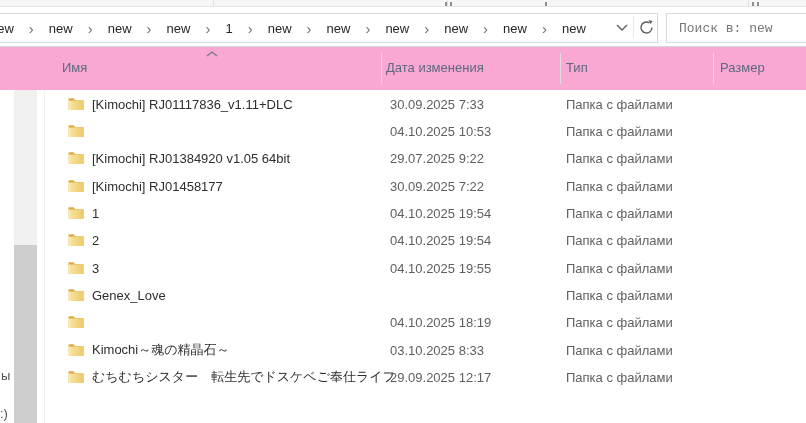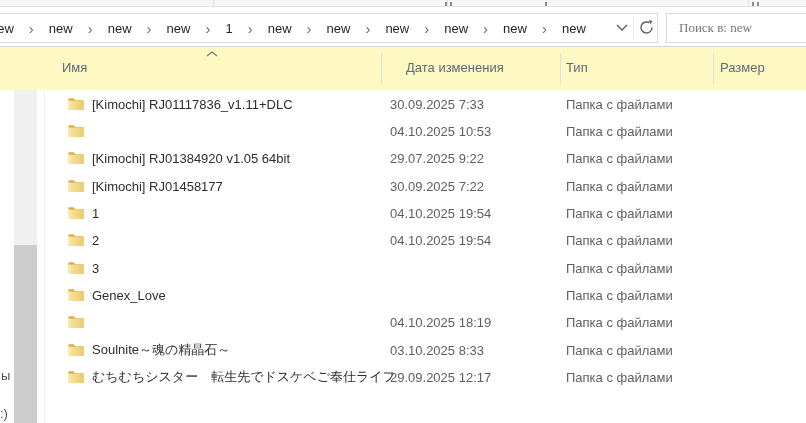--- a/index.html
+++ b/index.html
@@ -15,34 +15,34 @@
   .addr-row{position:absolute;left:0;top:7px;width:806px;height:39px;background:#fff;border-bottom:1px solid #d7d7d7;}
   .addr-box{position:absolute;left:-8px;top:6px;width:664px;height:28px;border:1px solid #d9d9d9;background:#fff;display:flex;align-items:center;overflow:hidden;}
   .crumbs{display:flex;align-items:center;white-space:nowrap;}
   .crumb{font-size:13px;color:#262626;padding:0 2px;cursor:default;}
   .crumb:first-child{margin-left:-5px;}
   .crumb-sep{font-size:15px;color:#6e6e6e;margin:0 13px;line-height:1;}
   .dd-btn{position:absolute;left:612px;top:6px;width:20px;height:28px;display:flex;align-items:center;justify-content:center;}
   .addr-vline{position:absolute;left:633px;top:9px;width:1px;height:23px;background:#e8e8e8;}
   .refresh-btn{position:absolute;left:635px;top:6px;width:22px;height:28px;display:flex;align-items:center;justify-content:center;}
   .search-box{position:absolute;left:666px;top:6px;width:150px;height:28px;border:1px solid #d9d9d9;background:#fff;}
-  .search-box input{border:0;outline:none;width:120px;height:26px;margin-left:10px;font-size:13px;font-family:Liberation Serif, serif;color:#333;background:transparent;}
+  .search-box input{border:0;outline:none;width:120px;height:26px;margin-left:10px;font-size:13px;font-family:Liberation Mono, monospace;color:#333;background:transparent;}
   .search-box input::placeholder{color:#767676;opacity:1;}
 
   
   .navfrag{position:absolute;font-size:13px;color:#525252;}
   .scrollbar{position:absolute;left:14px;top:47px;width:23px;height:376px;background:#f0f0f0;}
   .scroll-up{position:absolute;left:0;top:0;width:23px;height:19px;display:flex;align-items:center;justify-content:center;}
   .scroll-thumb{position:absolute;left:0;top:198px;width:23px;height:178px;background:#cdcdcd;}
   .pane-divider{position:absolute;left:44px;top:47px;width:1px;height:376px;background:#f1f1f1;}
 
   
-  .hdr{position:absolute;left:0;top:47px;width:806px;height:43px;background:#fef9c3;}
+  .hdr{position:absolute;left:0;top:47px;width:806px;height:43px;background:#f9a8d4;}
   .hdr-label{position:absolute;top:13px;font-size:13px;color:#5c6a7c;cursor:default;}
-  .hl-0{left:62px;} .hl-1{left:406px;} .hl-2{left:566px;} .hl-3{left:720px;}
+  .hl-0{left:62px;} .hl-1{left:386px;} .hl-2{left:566px;} .hl-3{left:720px;}
   .hdr-sep{position:absolute;top:6px;width:1px;height:31px;background:#dedede;}
   .hs-0{left:381px;} .hs-1{left:560px;} .hs-2{left:713px;}
   .sort-ind{position:absolute;left:206px;top:4px;}
 
   
   .rows{position:absolute;left:0;top:90px;width:806px;}
   .row{position:relative;height:27.35px;}
   .row .ficon{position:absolute;left:68px;top:50%;transform:translateY(-50%);line-height:0;}
   .cell{position:absolute;top:50%;transform:translateY(-50%);font-size:13px;white-space:nowrap;}
   .c-name{left:92px;color:#2e2e2e;text-align:center;}
@@ -227,20 +227,21 @@
   </div>
 
   <div class="row">
     <span class="ficon">
       <svg width="16" height="14" viewBox="0 0 16 14">
         <path d="M0.5 1.2 L5.6 1.2 L7.3 3.2 L15.5 3.2 L15.5 13 L0.5 13 Z" fill="#e0ab45"></path>
         <rect x="0.5" y="3.6" width="15" height="9.4" fill="url(#foldgrad)"></rect>
       </svg>
     </span>
     <span class="cell c-name">3</span>
+    <span class="cell c-date">04.10.2025 19:55</span>
     <span class="cell c-type">Папка с файлами</span>
     <span class="cell c-size"></span>
   </div>
 
   <div class="row">
     <span class="ficon">
       <svg width="16" height="14" viewBox="0 0 16 14">
         <path d="M0.5 1.2 L5.6 1.2 L7.3 3.2 L15.5 3.2 L15.5 13 L0.5 13 Z" fill="#e0ab45"></path>
         <rect x="0.5" y="3.6" width="15" height="9.4" fill="url(#foldgrad)"></rect>
       </svg>
@@ -262,21 +263,21 @@
     <span class="cell c-size"></span>
   </div>
 
   <div class="row">
     <span class="ficon">
       <svg width="16" height="14" viewBox="0 0 16 14">
         <path d="M0.5 1.2 L5.6 1.2 L7.3 3.2 L15.5 3.2 L15.5 13 L0.5 13 Z" fill="#e0ab45"></path>
         <rect x="0.5" y="3.6" width="15" height="9.4" fill="url(#foldgrad)"></rect>
       </svg>
     </span>
-    <span class="cell c-name">Soulnite～魂の精晶石～</span>
+    <span class="cell c-name">Kimochi～魂の精晶石～</span>
     <span class="cell c-date">03.10.2025 8:33</span>
     <span class="cell c-type">Папка с файлами</span>
     <span class="cell c-size"></span>
   </div>
 
   <div class="row">
     <span class="ficon">
       <svg width="16" height="14" viewBox="0 0 16 14">
         <path d="M0.5 1.2 L5.6 1.2 L7.3 3.2 L15.5 3.2 L15.5 13 L0.5 13 Z" fill="#e0ab45"></path>
         <rect x="0.5" y="3.6" width="15" height="9.4" fill="url(#foldgrad)"></rect>

